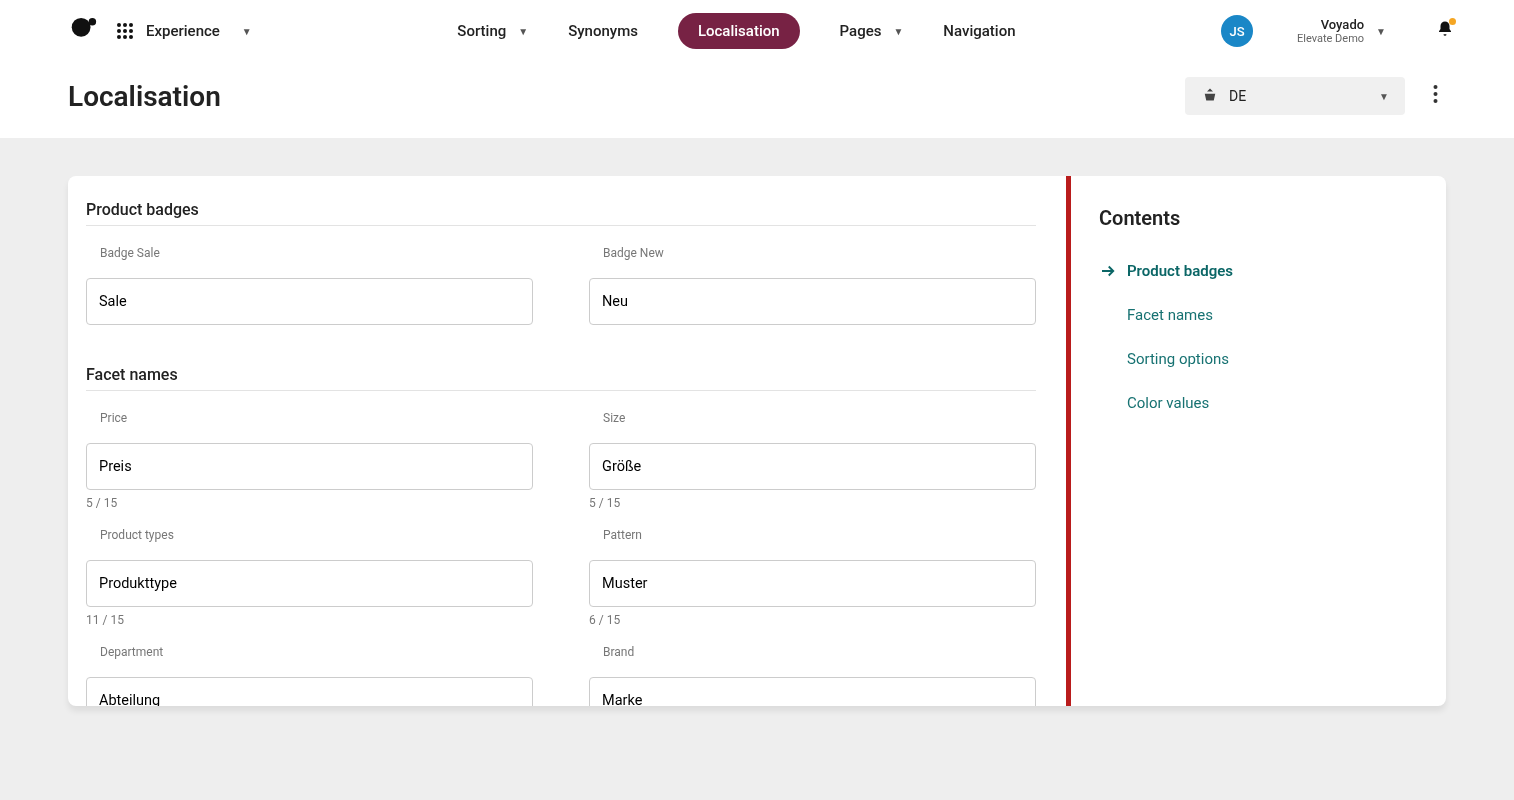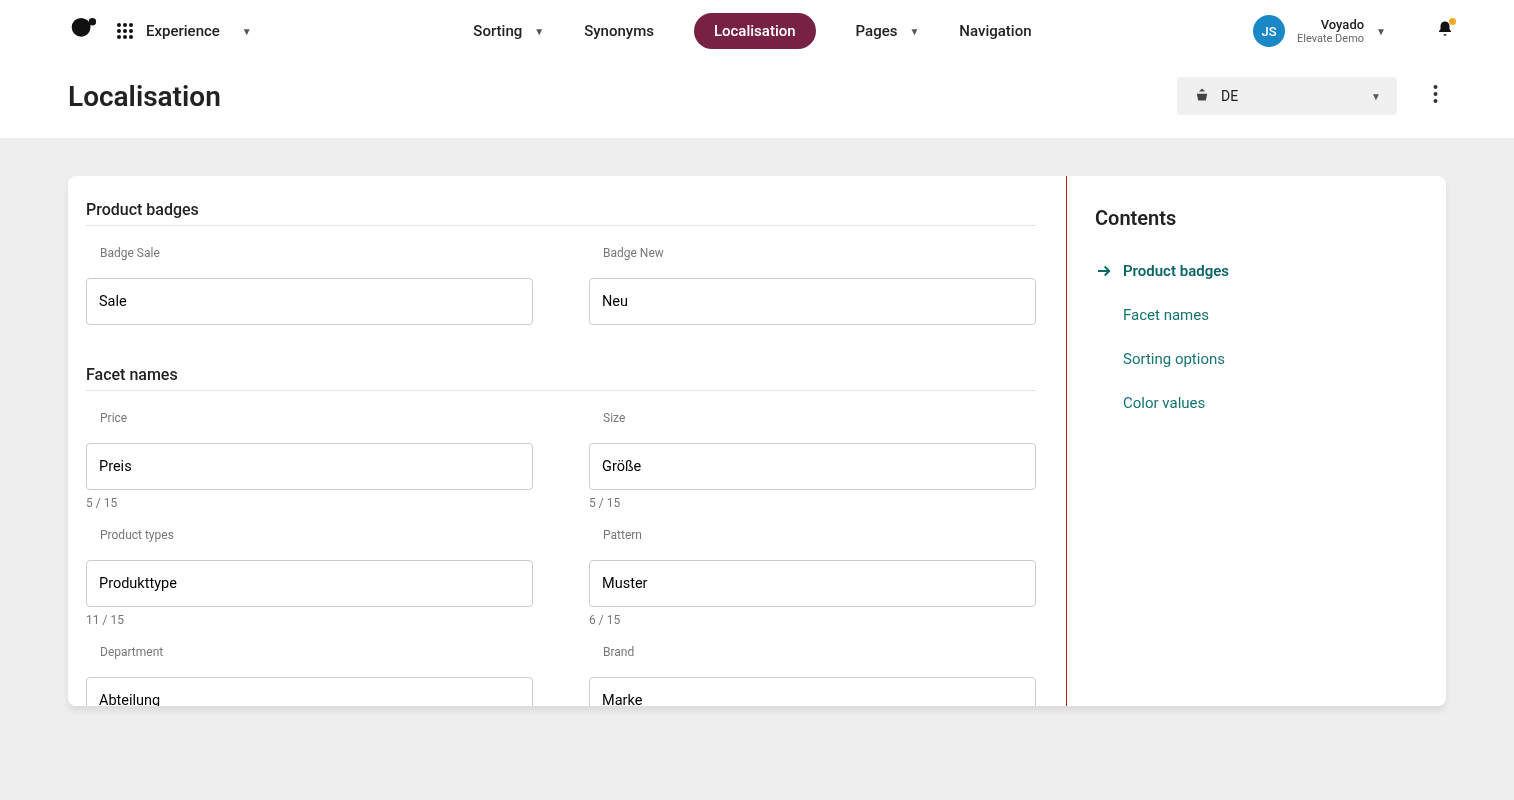--- a/index.html
+++ b/index.html
@@ -76,20 +76,21 @@
   display: flex;
   align-items: center;
   justify-content: center;
   font-size: 13px;
   font-weight: 500;
 }
 .account-text {
   display: flex;
   flex-direction: column;
   line-height: 1.2;
+  margin-left: 32px;
 }
 .account-text .title { font-size: 13px; font-weight: 500; }
 .account-text .sub { font-size: 11px; color: #666; }
 .bell-wrap { position: relative; margin-left: 38px; }
 .bell-dot {
   position: absolute;
   top: -2px;
   right: -2px;
   width: 7px;
   height: 7px;
@@ -104,21 +105,21 @@
   background: #fff;
 }
 .subheader h1 {
   font-size: 28px;
   font-weight: 600;
 }
 .subheader-right {
   margin-left: auto;
   display: flex;
   align-items: center;
-  gap: 28px;
+  gap: 20px;
 }
 .locale-select {
   background: #f0f0f0;
   border-radius: 4px;
   padding: 10px 16px;
   display: flex;
   align-items: center;
   gap: 10px;
   font-size: 14px;
   min-width: 220px;
@@ -192,21 +193,21 @@
   text-align: left;
   font-size: 12px;
   color: #777;
   margin-top: 6px;
   padding-right: 4px;
 }
 
 .sidebar {
   width: 380px;
   padding: 30px 28px;
-  border-left: 1px solid #b91c1c;
+  border-left: 5px solid #b91c1c;
 }
 .sidebar h2 {
   font-size: 20px;
   font-weight: 600;
   margin-bottom: 32px;
 }
 .toc-item {
   display: flex;
   align-items: center;
   gap: 10px;

